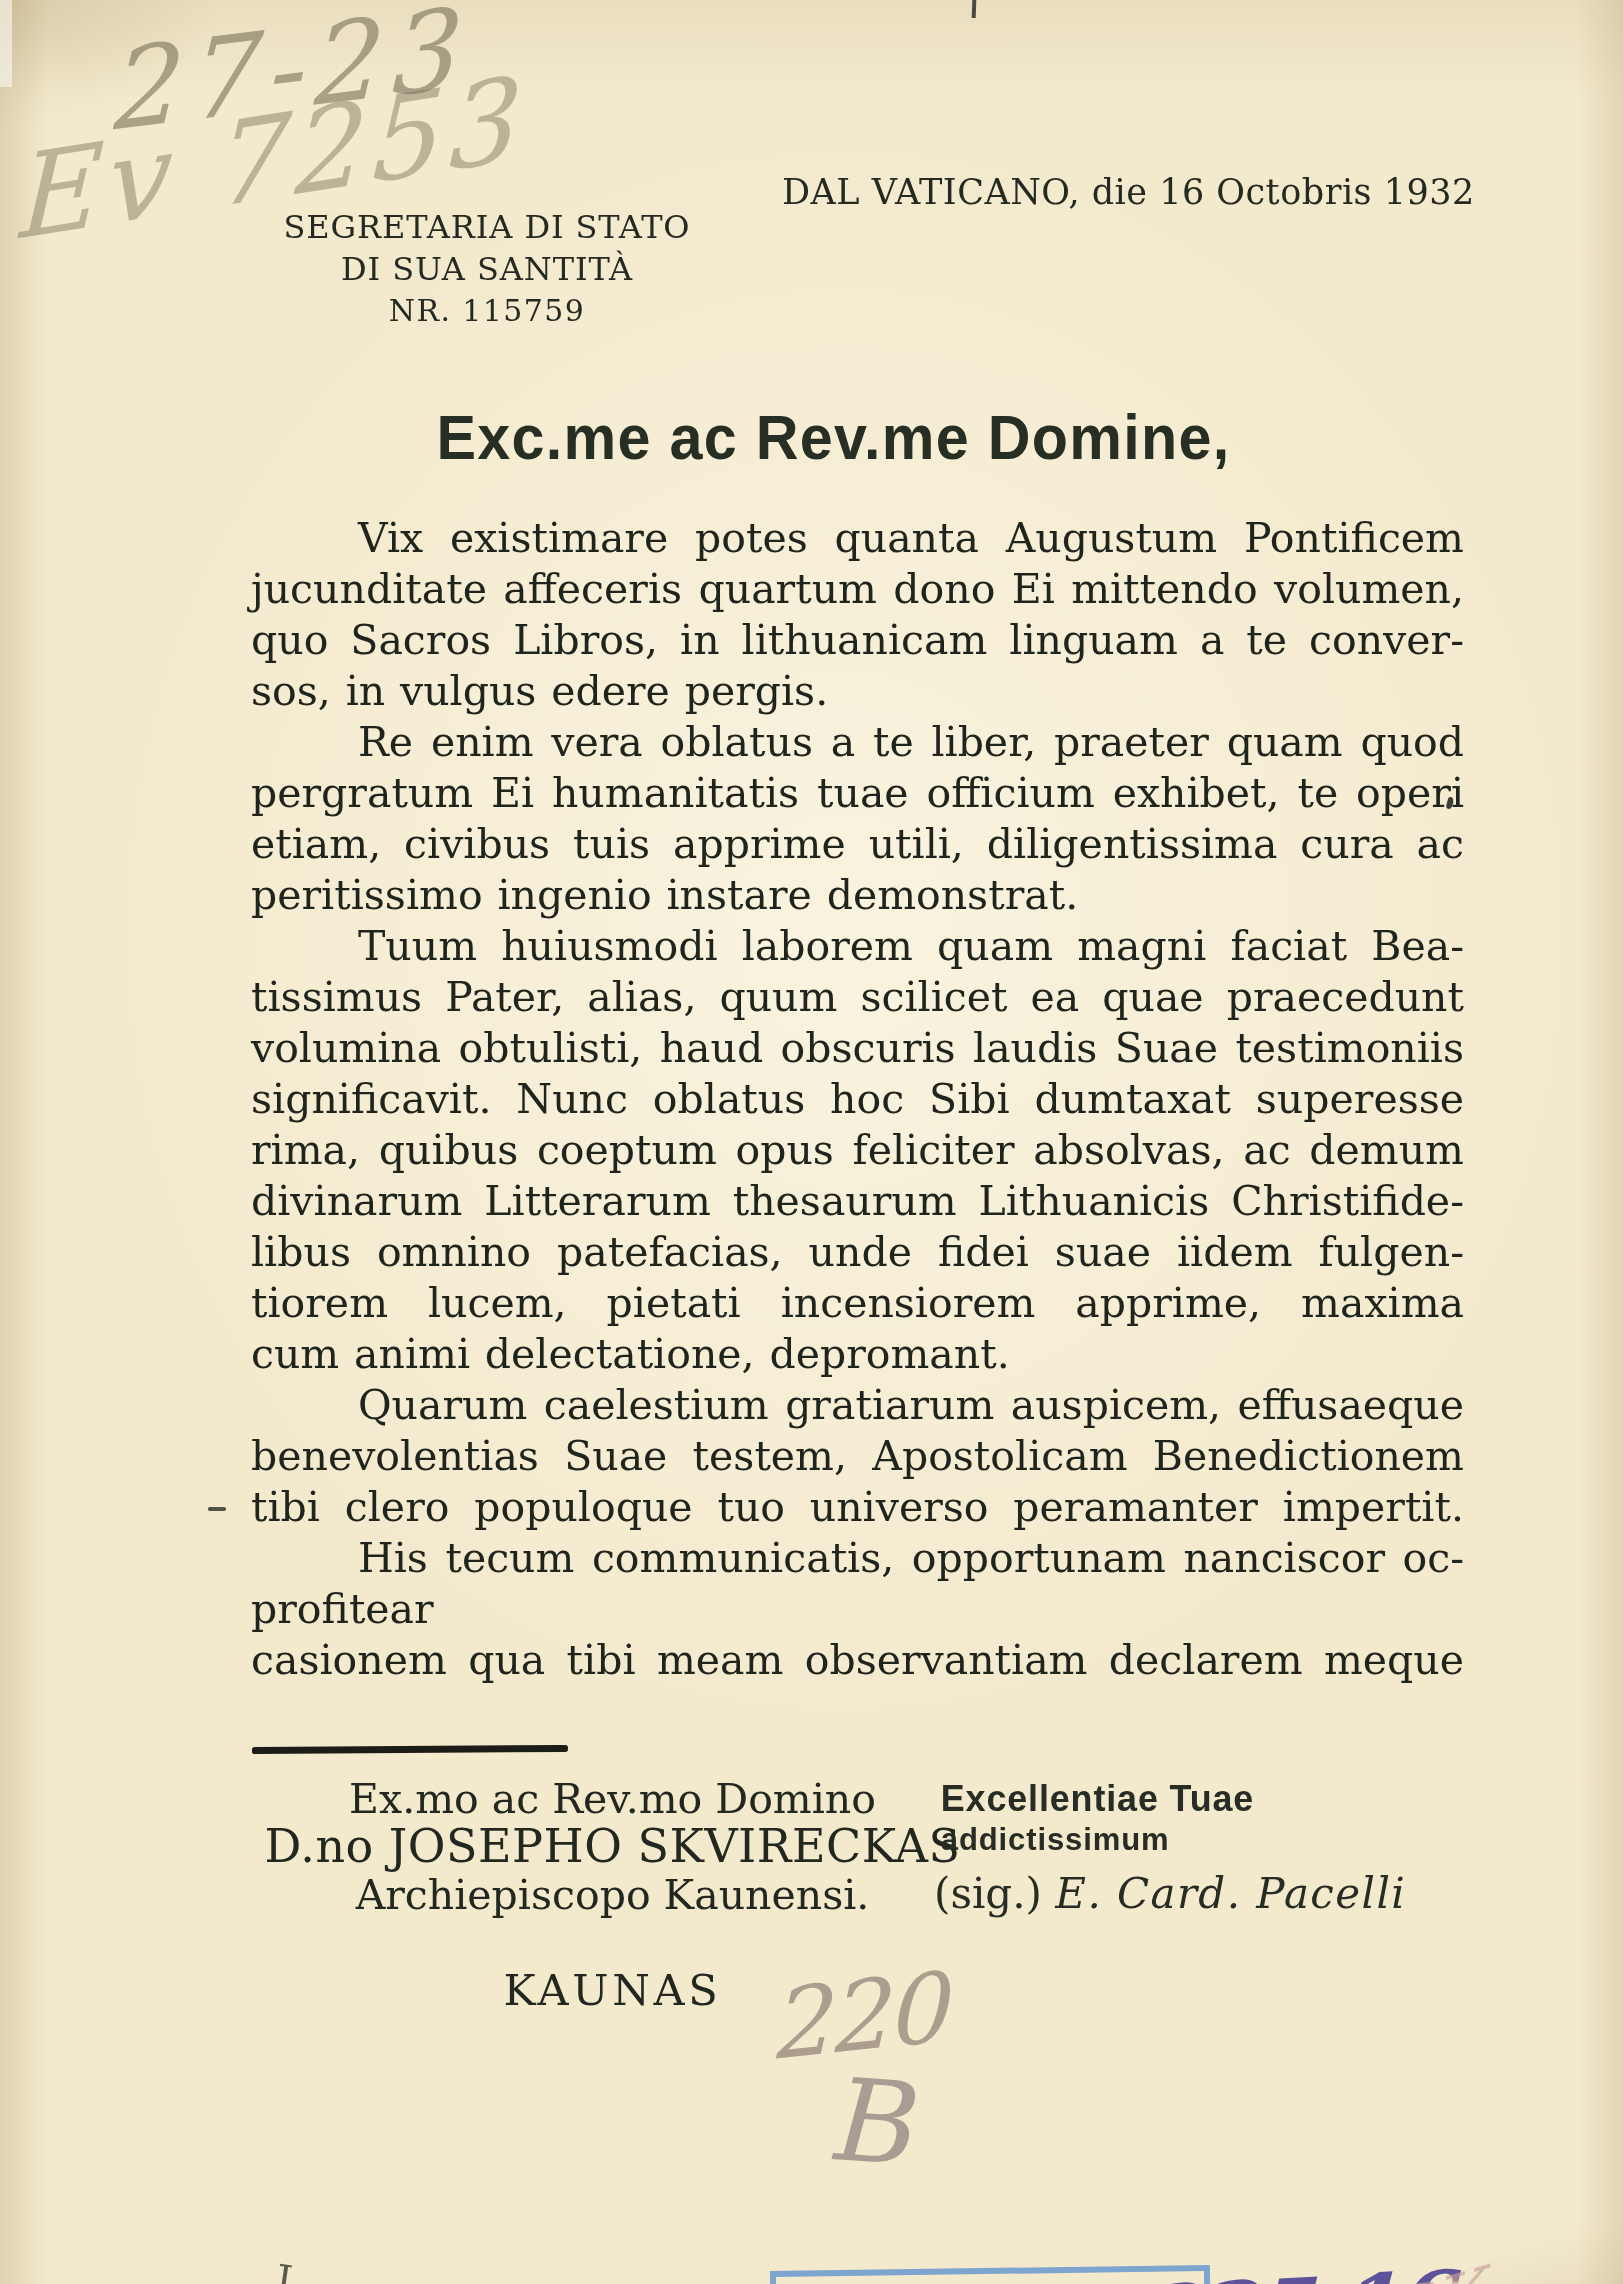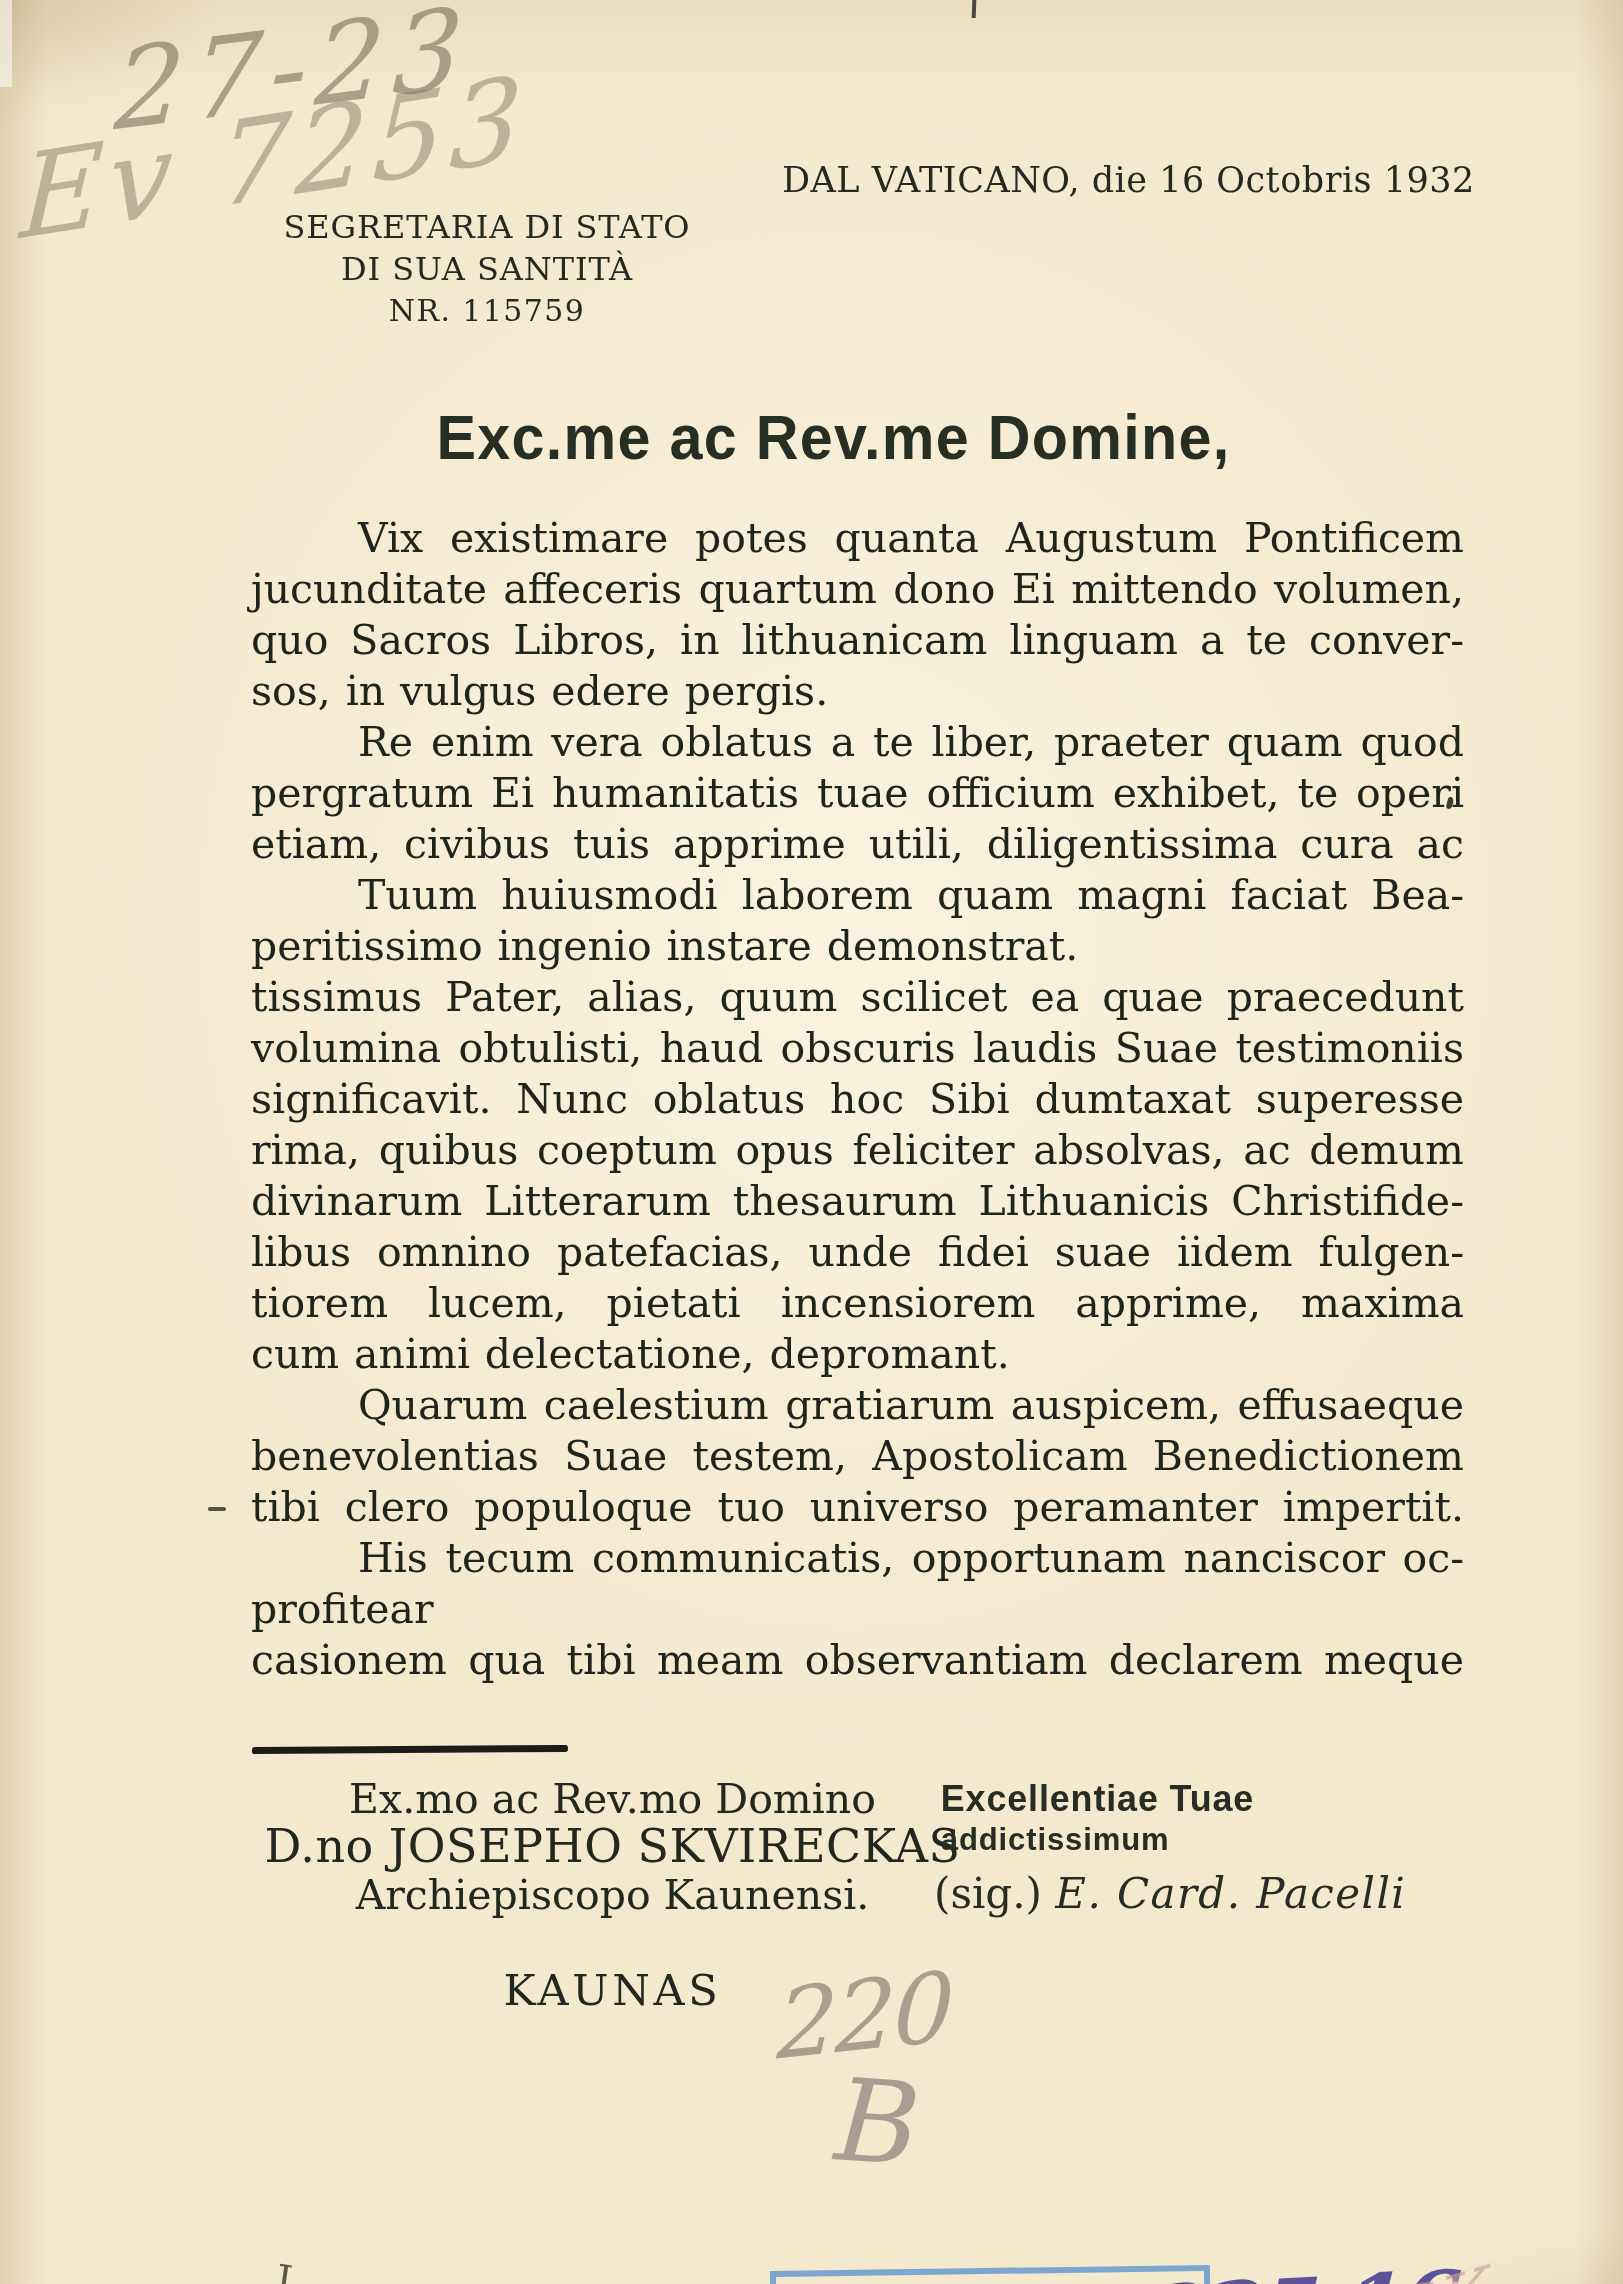--- a/index.html
+++ b/index.html
@@ -19,21 +19,21 @@
     color:#20261e;
   }
   
   .letterhead{
     position:absolute;left:247px;top:206px;width:480px;
     text-align:center;font-size:32px;line-height:42px;letter-spacing:0.9px;
     color:#242a21;
   }
   .letterhead .nr{font-size:30px;letter-spacing:1.4px;}
   .dateline{
-    position:absolute;left:782px;top:160px;
+    position:absolute;left:782px;top:172px;
     font-size:35px;color:#242a21;letter-spacing:0.5px;white-space:nowrap;
   }
   .salutation{
     position:absolute;left:274px;top:401px;width:1119px;
     text-align:center;
     font-family:"Liberation Sans",sans-serif;font-weight:bold;
     font-size:63px;letter-spacing:1.4px;color:#272e24;
     transform:scaleX(0.94);
   }
   .body-text{
@@ -135,22 +135,22 @@
   <div class="salutation">Exc.me ac Rev.me Domine,</div>
 
   <div class="body-text">
       <div class="line indent">Vix existimare potes quanta Augustum Pontificem</div>
       <div class="line">jucunditate affeceris quartum dono Ei mittendo volumen,</div>
       <div class="line">quo Sacros Libros, in lithuanicam linguam a te conver-</div>
       <div class="line lastline">sos, in vulgus edere pergis.</div>
       <div class="line indent">Re enim vera oblatus a te liber, praeter quam quod</div>
       <div class="line">pergratum Ei humanitatis tuae officium exhibet, te operi</div>
       <div class="line">etiam, civibus tuis apprime utili, diligentissima cura ac</div>
+      <div class="line lastline">peritissimo ingenio instare demonstrat.</div>
       <div class="line indent">Tuum huiusmodi laborem quam magni faciat Bea-</div>
-      <div class="line lastline">peritissimo ingenio instare demonstrat.</div>
       <div class="line">tissimus Pater, alias, quum scilicet ea quae praecedunt</div>
       <div class="line">volumina obtulisti, haud obscuris laudis Suae testimoniis</div>
       <div class="line">significavit.  Nunc oblatus hoc  Sibi dumtaxat superesse</div>
       <div class="line">rima, quibus coeptum opus feliciter absolvas, ac demum</div>
       <div class="line">divinarum Litterarum thesaurum Lithuanicis Christifide-</div>
       <div class="line">libus omnino patefacias, unde fidei suae iidem fulgen-</div>
       <div class="line">tiorem lucem, pietati incensiorem apprime, maxima</div>
       <div class="line lastline">cum animi delectatione, depromant.</div>
       <div class="line indent">Quarum caelestium gratiarum auspicem, effusaeque</div>
       <div class="line">benevolentias Suae testem, Apostolicam Benedictionem</div>

